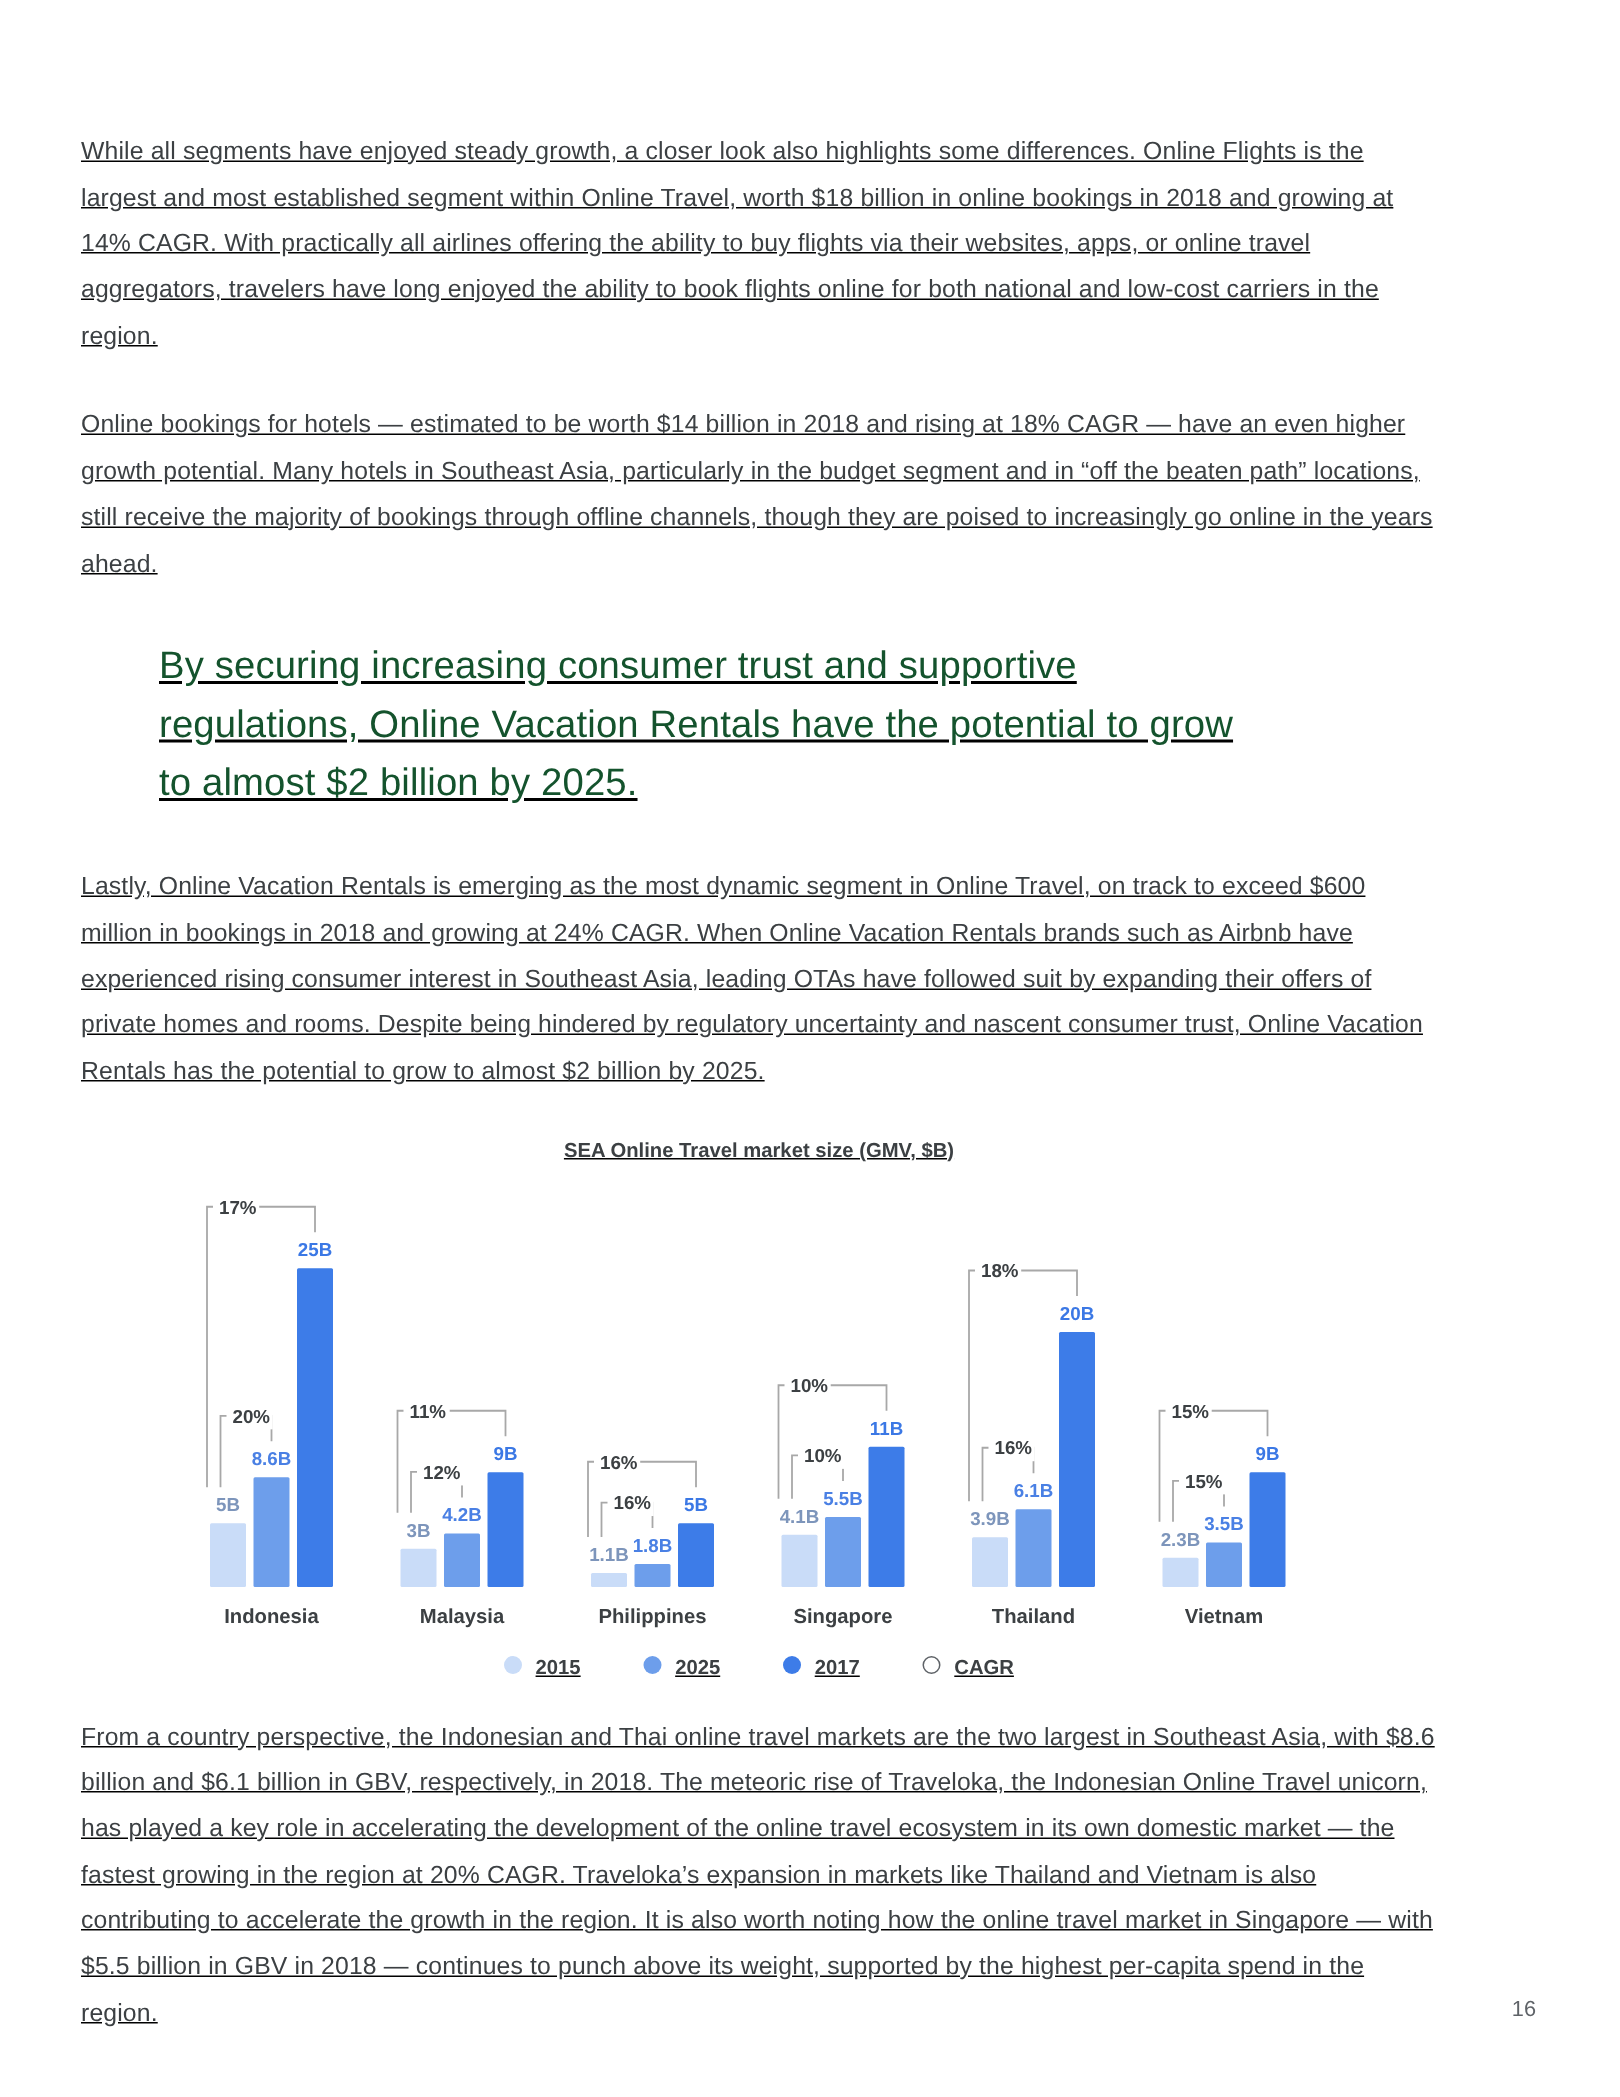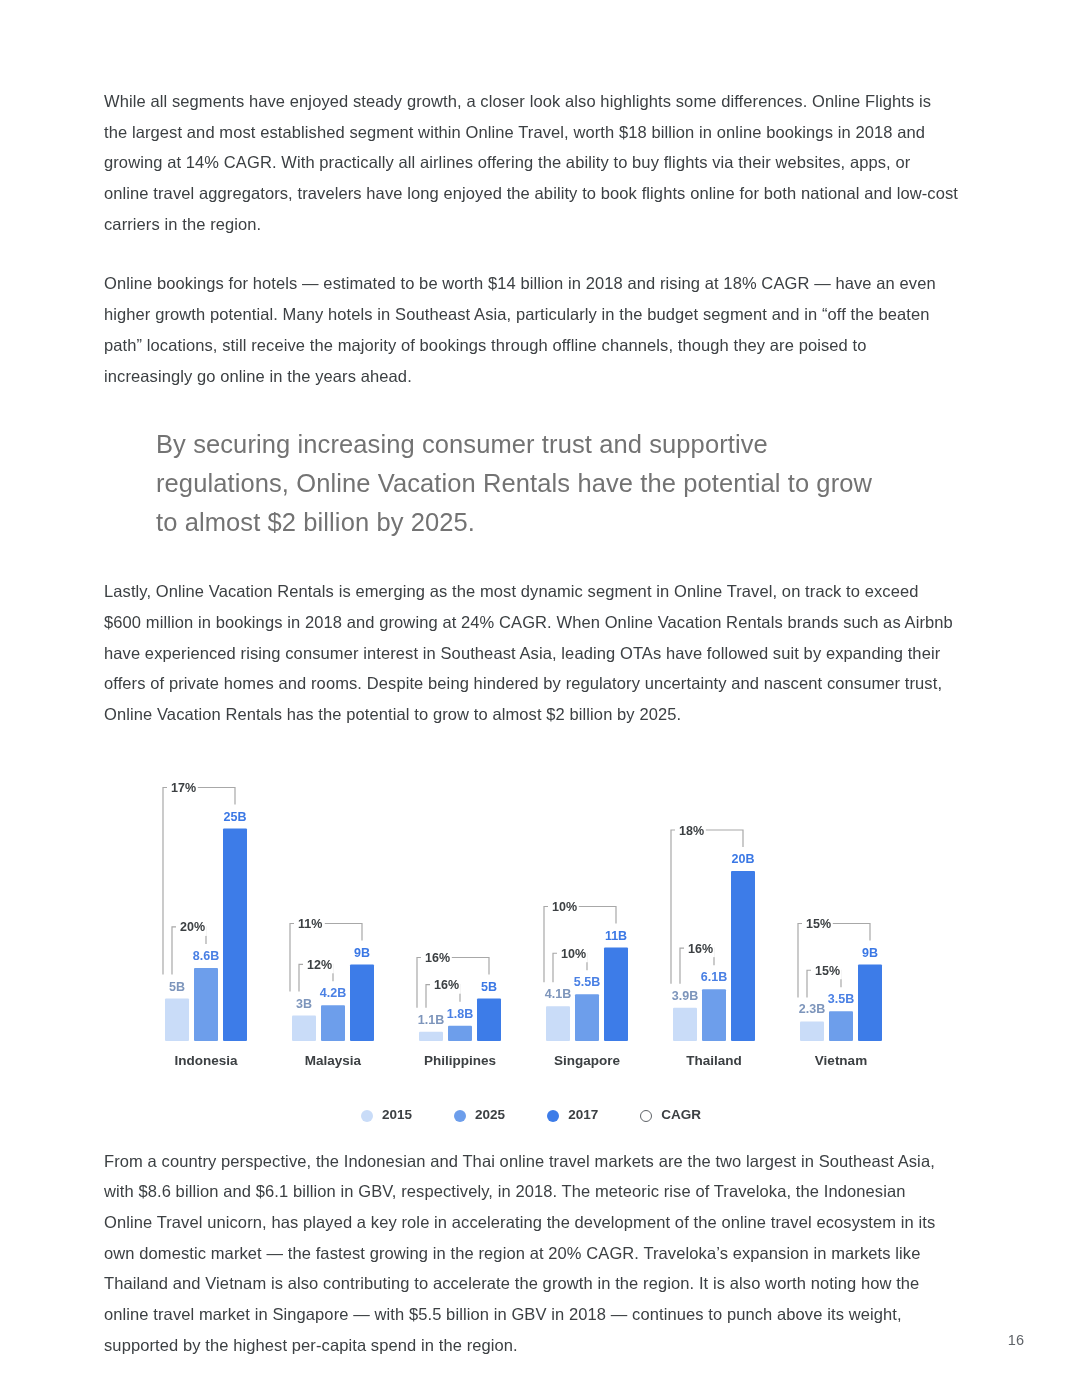--- a/index.html
+++ b/index.html
@@ -5,31 +5,32 @@
   html, body { margin: 0; padding: 0; background: #ffffff; }
   .page {
     position: relative;
     width: 1080px;
     height: 1398px;
     background: #ffffff;
     font-family: "Liberation Sans", sans-serif;
     overflow: hidden;
   }
   .content {
-    padding: 86px 122px 0 104px;
+    padding: 86px 122px 0 54px;
+    text-decoration: underline;
   }
   p.body {
     font-size: 16.5px;
     line-height: 1.86;
     color: #3c4043;
     letter-spacing: 0.1px;
     margin: 0 0 29px 0;
   }
   .pullquote {
-    color: #737373;
+    color: #14532d;
     font-size: 25.5px;
     line-height: 1.53;
     letter-spacing: 0.1px;
     margin: 34px 0 34px 52px;
     max-width: 740px;
   }
   figure.chart {
     margin: 10px 0 24px 0;
     padding: 0;
     text-align: center;
@@ -43,26 +44,25 @@
   .chart svg { display: block; margin: 0 auto; }
   .legend {
     display: flex;
     justify-content: center;
     align-items: center;
     gap: 42px;
     margin-top: 10px;
   }
   .legend-item {
     display: flex;
-    align-items: flex-end;
+    align-items: flex-start;
     gap: 9px;
     font-size: 13.5px;
     font-weight: bold;
     color: #3c4043;
-    margin-top: 20px;
   }
   .legend-dot {
     width: 12px;
     height: 12px;
     border-radius: 50%;
     display: inline-block;
   }
   .legend-dot-open {
     background: #ffffff;
     border: 1.6px solid #5f6368;
@@ -84,20 +84,21 @@
 
     <p class="body">While all segments have enjoyed steady growth, a closer look also highlights some differences. Online Flights is the largest and most established segment within Online Travel, worth $18 billion in online bookings in 2018 and growing at 14% CAGR. With practically all airlines offering the ability to buy flights via their websites, apps, or online travel aggregators, travelers have long enjoyed the ability to book flights online for both national and low-cost carriers in the region.</p>
 
     <p class="body">Online bookings for hotels — estimated to be worth $14 billion in 2018 and rising at 18% CAGR — have an even higher growth potential. Many hotels in Southeast Asia, particularly in the budget segment and in “off the beaten path” locations, still receive the majority of bookings through offline channels, though they are poised to increasingly go online in the years ahead.</p>
 
     <div class="pullquote">By securing increasing consumer trust and supportive regulations, Online Vacation Rentals have the potential to grow to almost $2 billion by 2025.</div>
 
     <p class="body">Lastly, Online Vacation Rentals is emerging as the most dynamic segment in Online Travel, on track to exceed $600 million in bookings in 2018 and growing at 24% CAGR. When Online Vacation Rentals brands such as Airbnb have experienced rising consumer interest in Southeast Asia, leading OTAs have followed suit by expanding their offers of private homes and rooms. Despite being hindered by regulatory uncertainty and nascent consumer trust, Online Vacation Rentals has the potential to grow to almost $2 billion by 2025.</p>
 
     <figure class="chart">
+      <div class="chart-title">SEA Online Travel market size (GMV, $B)</div>
       <svg id="chart-svg" width="790" height="318" viewBox="0 0 790 318">
           <rect x="29" y="239.5" width="24" height="42.5" fill="#c9dcf8" rx="1"></rect>
           <text x="41" y="231.5" text-anchor="middle" font-size="12.5" font-weight="bold" fill="#7d95bb" font-family="Liberation Sans, sans-serif">5B</text>
           <rect x="58" y="208.9" width="24" height="73.1" fill="#6d9eeb" rx="1"></rect>
           <text x="70" y="200.9" text-anchor="middle" font-size="12.5" font-weight="bold" fill="#4a80e4" font-family="Liberation Sans, sans-serif">8.6B</text>
           <rect x="87" y="69.5" width="24" height="212.5" fill="#3d7ce8" rx="1"></rect>
           <text x="99" y="61.5" text-anchor="middle" font-size="12.5" font-weight="bold" fill="#3b78e5" font-family="Liberation Sans, sans-serif">25B</text>
           <path d="M 27 215.5 L 27 28.5 L 99 28.5 L 99 45.5" fill="none" stroke="#a8a8a8" stroke-width="1.2"></path>
           <rect x="31" y="19.5" width="30.799999999999997" height="18" fill="#ffffff"></rect>
           <text x="35" y="33" font-size="12.5" font-weight="bold" fill="#3c4043" font-family="Liberation Sans, sans-serif">17%</text>

